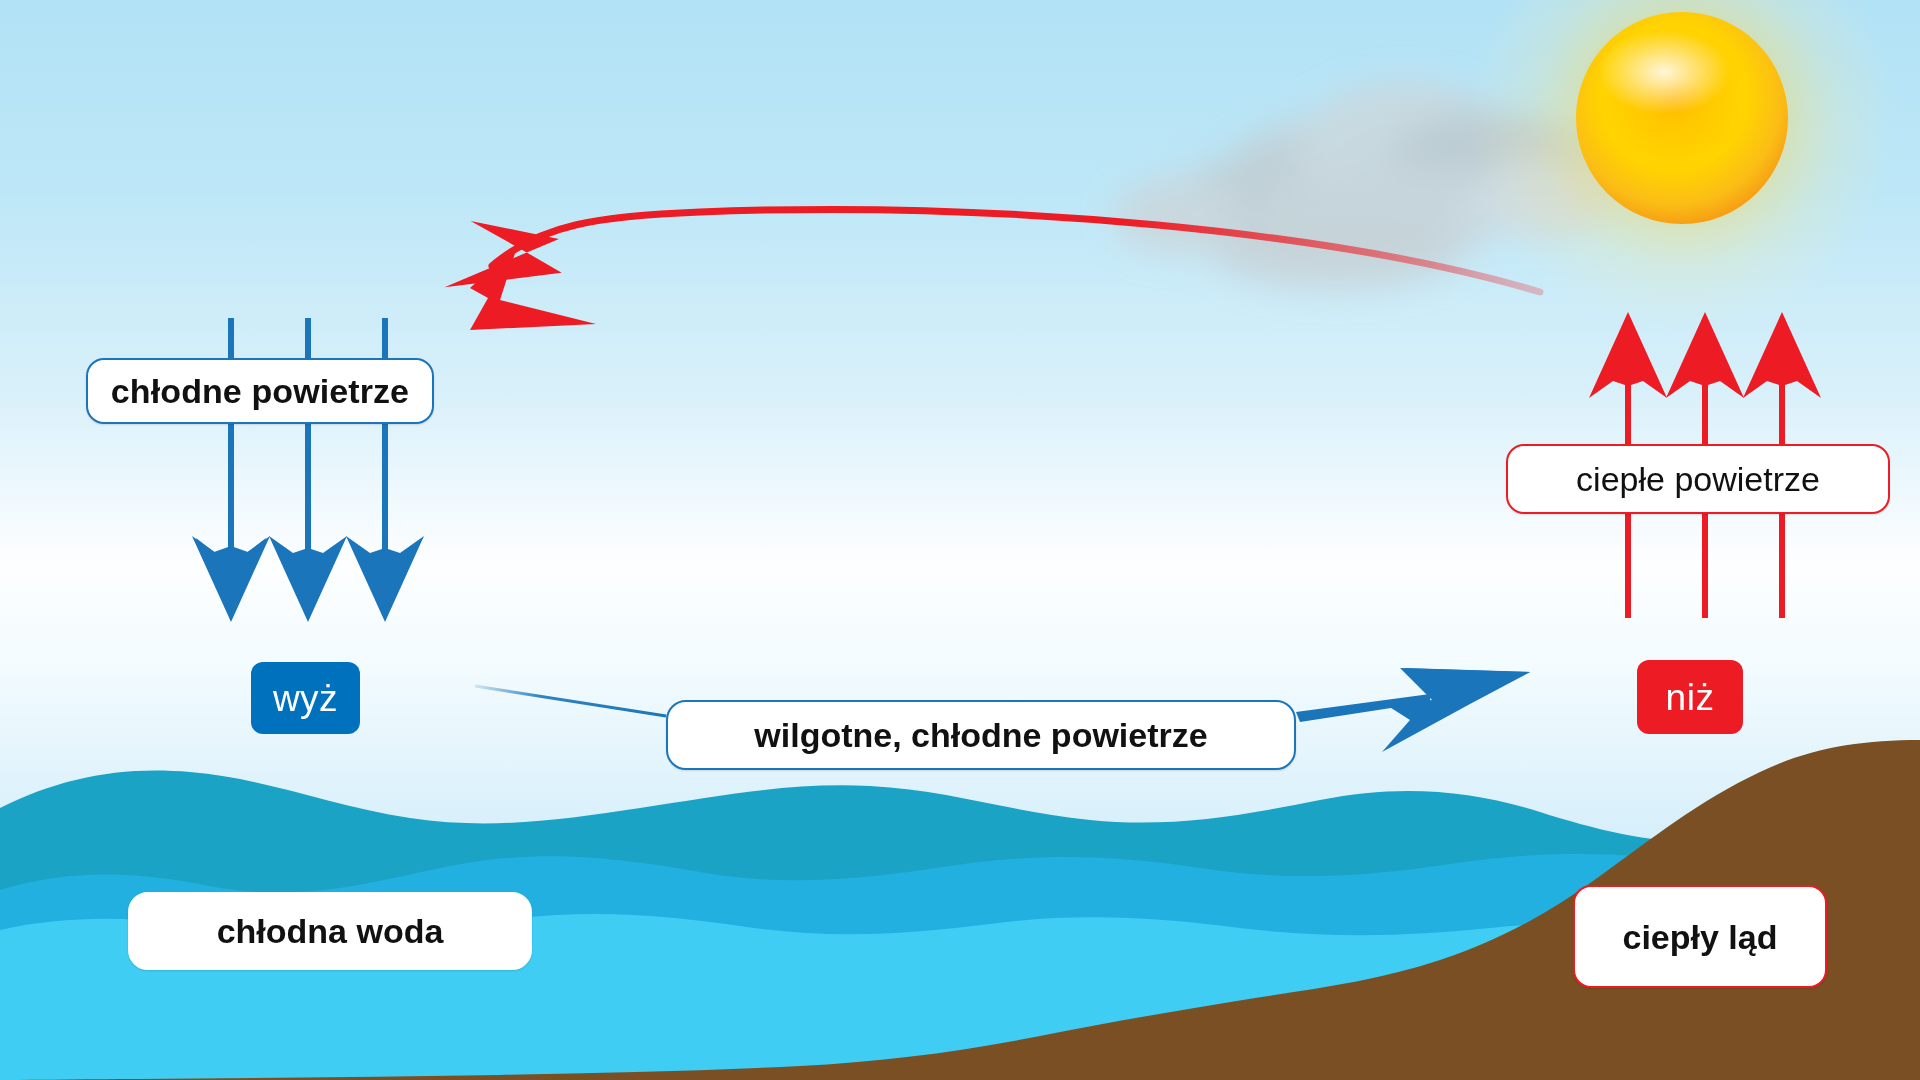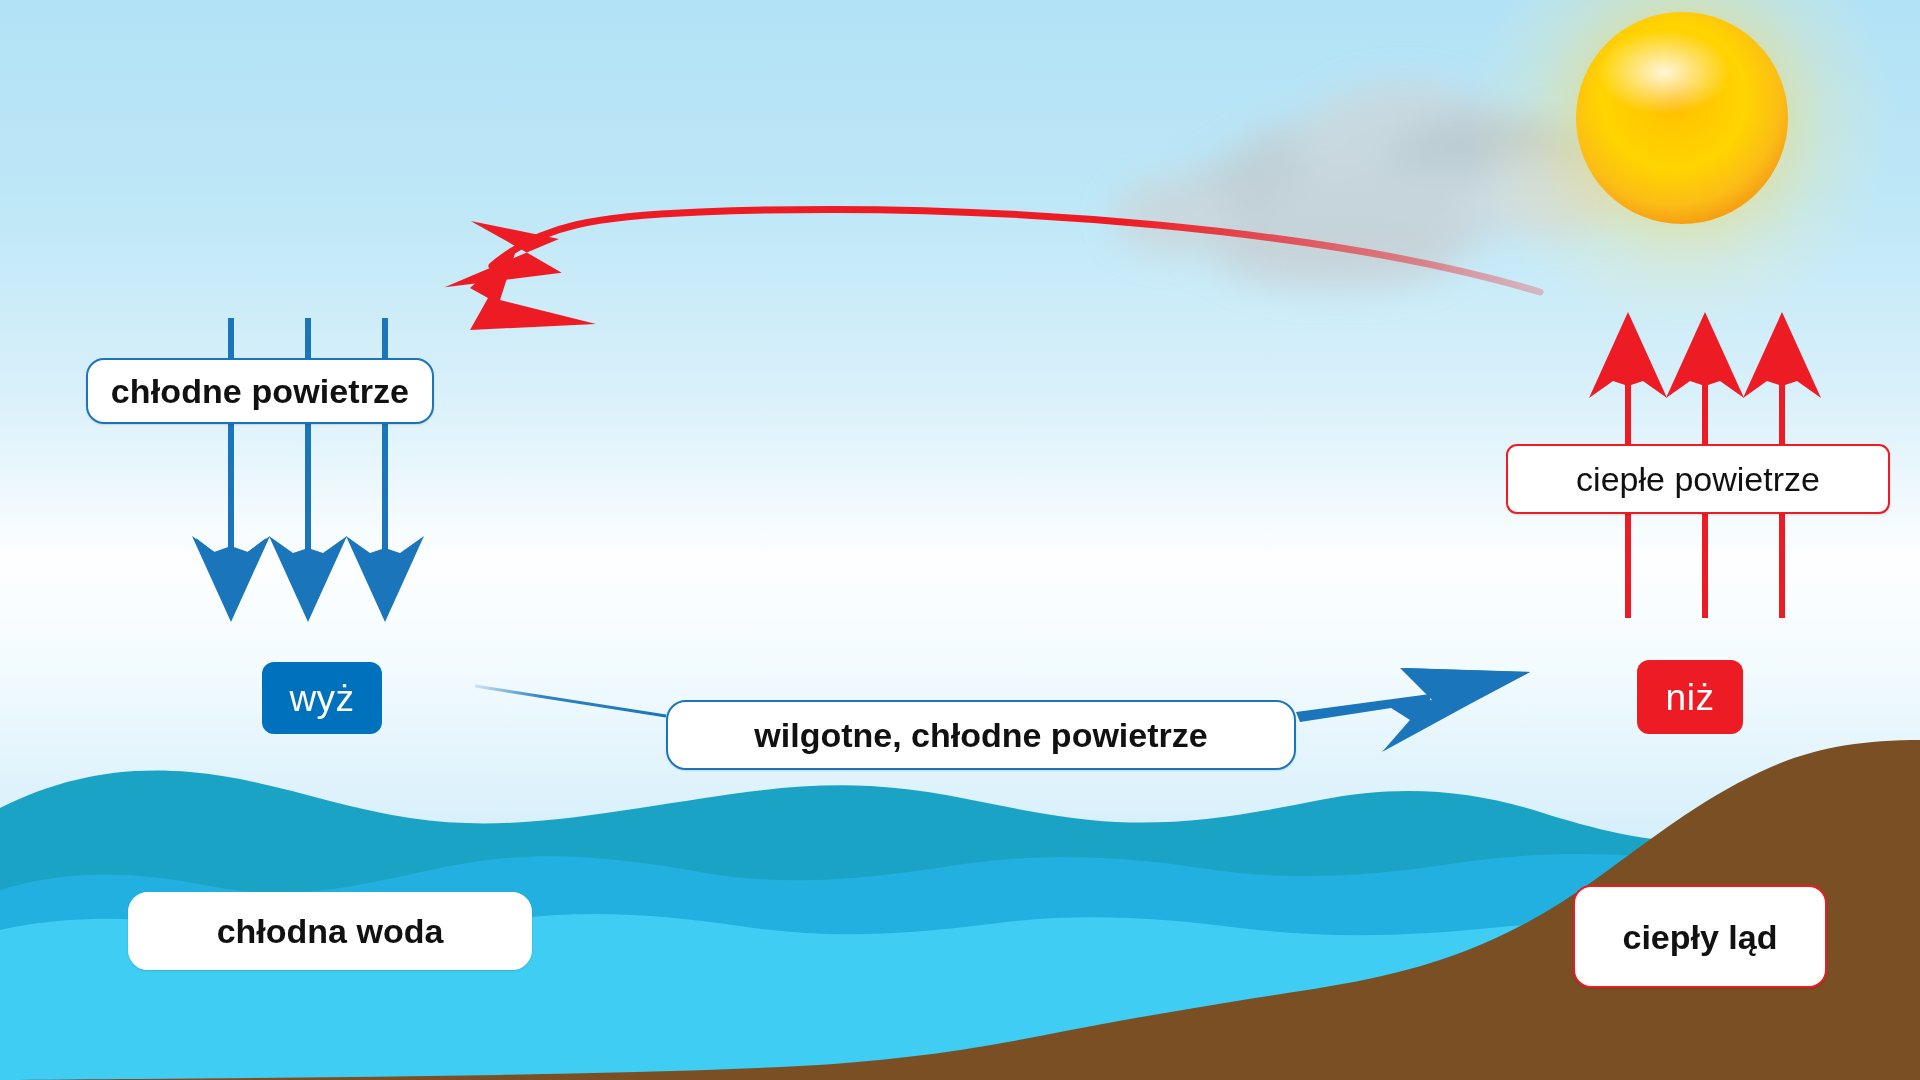--- a/index.html
+++ b/index.html
@@ -38,21 +38,21 @@
   .box.blue{border:2px solid #1b75bb;}
   .box.red{border:2px solid #ed1c24;}
   .box.plain{border:2px solid #ffffff;}
 
   #box-cold-air{
     left:86px;top:358px;width:348px;height:66px;
     font-size:34px;font-weight:700;letter-spacing:.1px;
   }
   #box-warm-air{
     left:1506px;top:444px;width:384px;height:70px;
-    font-size:34px;font-weight:400;border-radius:11px;
+    font-size:34px;font-weight:400;
   }
   #box-moist-cold-air{
     left:666px;top:680px;width:630px;height:70px;
     font-size:34px;font-weight:700;border-radius:20px;margin-top:20px;
   }
   #box-cold-water{
     left:128px;top:892px;width:404px;height:78px;
     font-size:34px;font-weight:700;border-radius:20px;
   }
   #box-warm-land{
@@ -64,21 +64,21 @@
   .badge{
     position:absolute;
     box-sizing:border-box;
     display:flex;align-items:center;justify-content:center;
     color:#ffffff;
     border-radius:12px;
     font-size:37px;font-weight:400;
     line-height:1;
     letter-spacing:.5px;
   }
-  #badge-high{left:262px;top:662px;width:120px;height:72px;background:#0071bc;}
+  #badge-high{left:251px;top:662px;width:109px;height:72px;background:#0071bc;}
   #badge-low{left:1637px;top:660px;width:106px;height:74px;background:#ed1c24;justify-content:center;}
 
   
   #water-land{z-index:2;}
   #arrows{z-index:3;}
   #sun-clouds{z-index:1;}
   .box,.badge{z-index:5;}
 </style>
 </head>
 <body>

